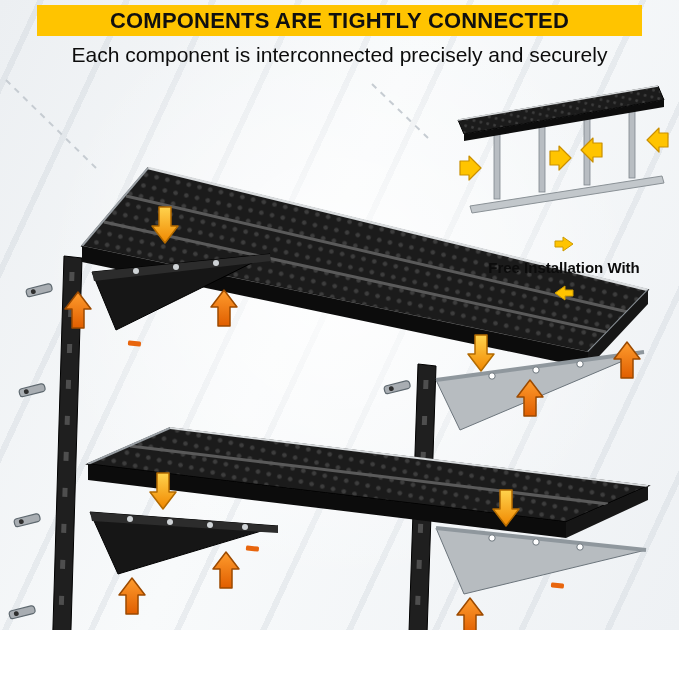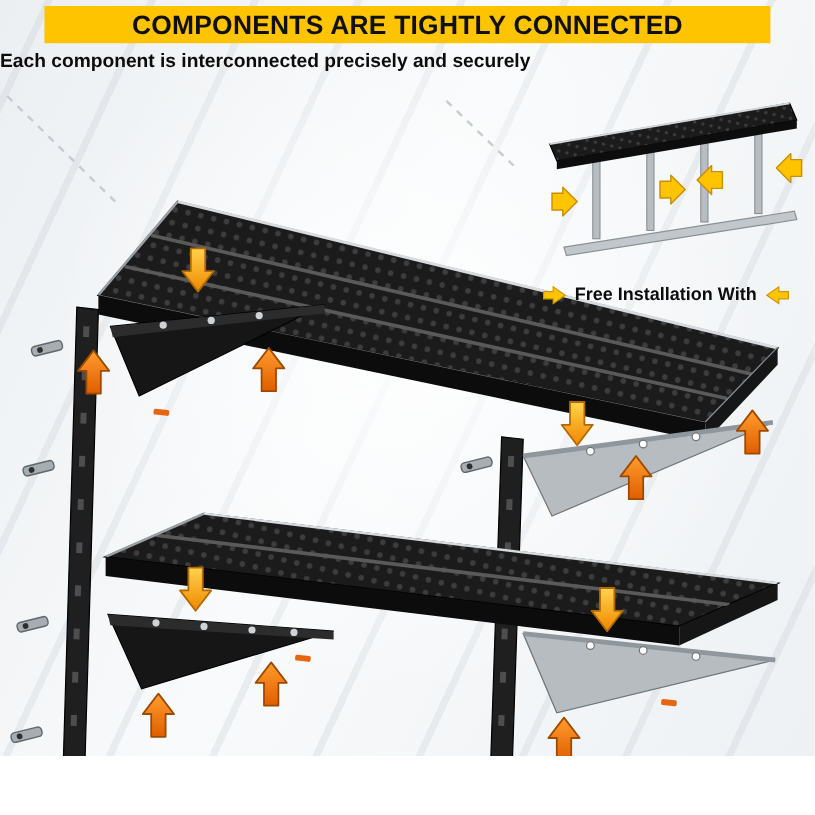--- a/index.html
+++ b/index.html
@@ -12,28 +12,28 @@
       linear-gradient(115deg, #eceff2 0%, #f8fafb 45%, #eef1f4 100%);
   }
   .banner{
     position:absolute;left:37px;top:5px;width:605px;height:31px;
     background:#FFC400;display:flex;align-items:center;justify-content:center;
   }
   .banner-title{
     font-size:22px;font-weight:bold;color:#101010;letter-spacing:0.2px;white-space:nowrap;
   }
   .subtitle{
-    position:absolute;left:0;top:43px;width:100%;text-align:left;
-    font-size:16px;font-weight:bold;color:#0c0c0c;
+    position:absolute;left:0;top:43px;width:100%;text-align:center;
+    font-size:21px;font-weight:normal;color:#0c0c0c;
   }
   .inset{
     position:absolute;left:452px;top:76px;width:224px;z-index:3;
   }
   .inset-caption{
-    margin-top:6px;display:flex;align-items:center;justify-content:flex-start;gap:7px;
+    margin-top:6px;display:flex;align-items:center;justify-content:flex-end;gap:7px;flex-direction:column;
   }
   .caption-text{
     text-align:center;font-size:15px;line-height:1.25;font-weight:bold;color:#0c0c0c;white-space:nowrap;
   }
   .caption-text span{display:block;}
   .main-art{position:absolute;left:0;top:0;z-index:1;}
 </style>
 </head>
 <body>
 

